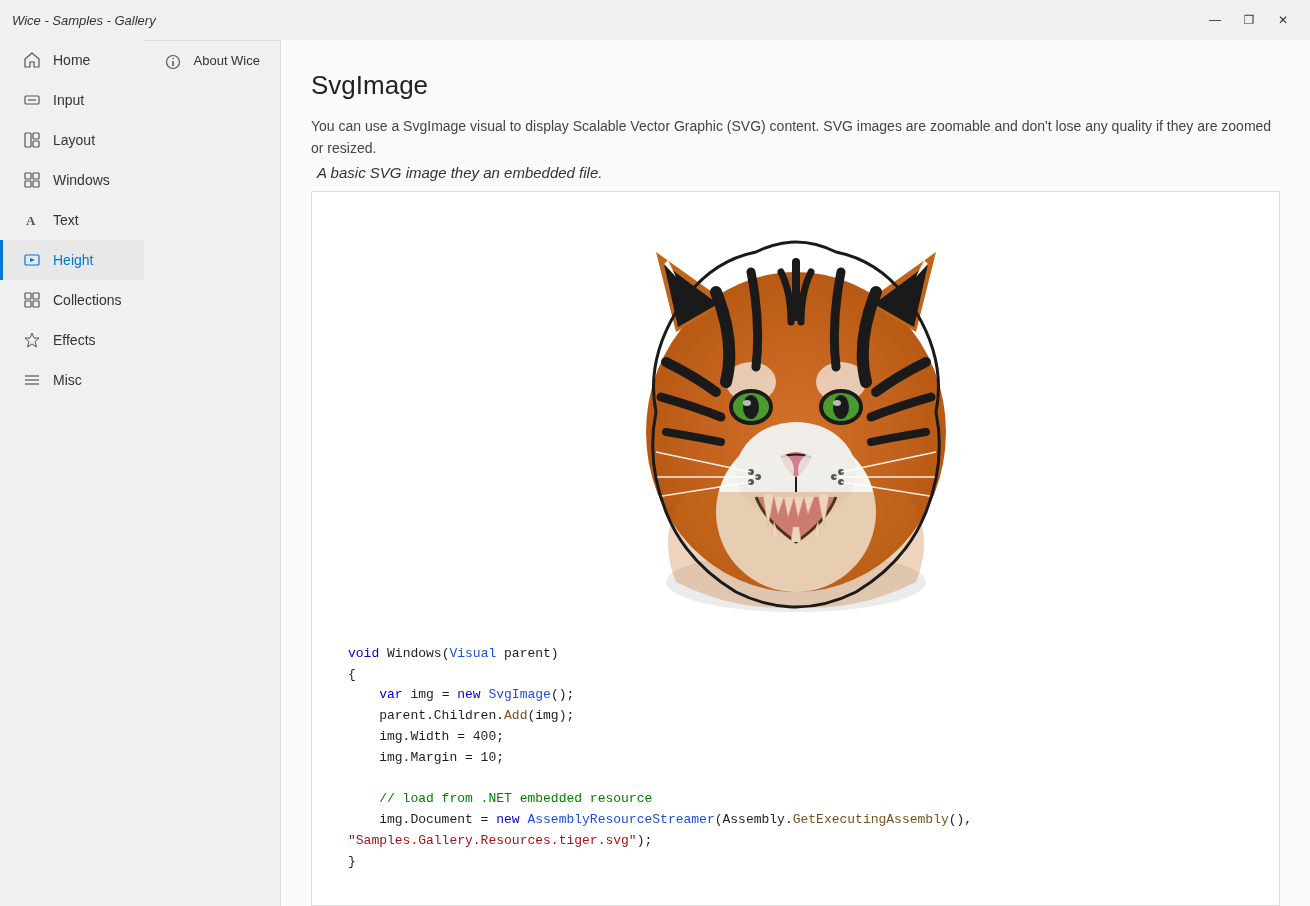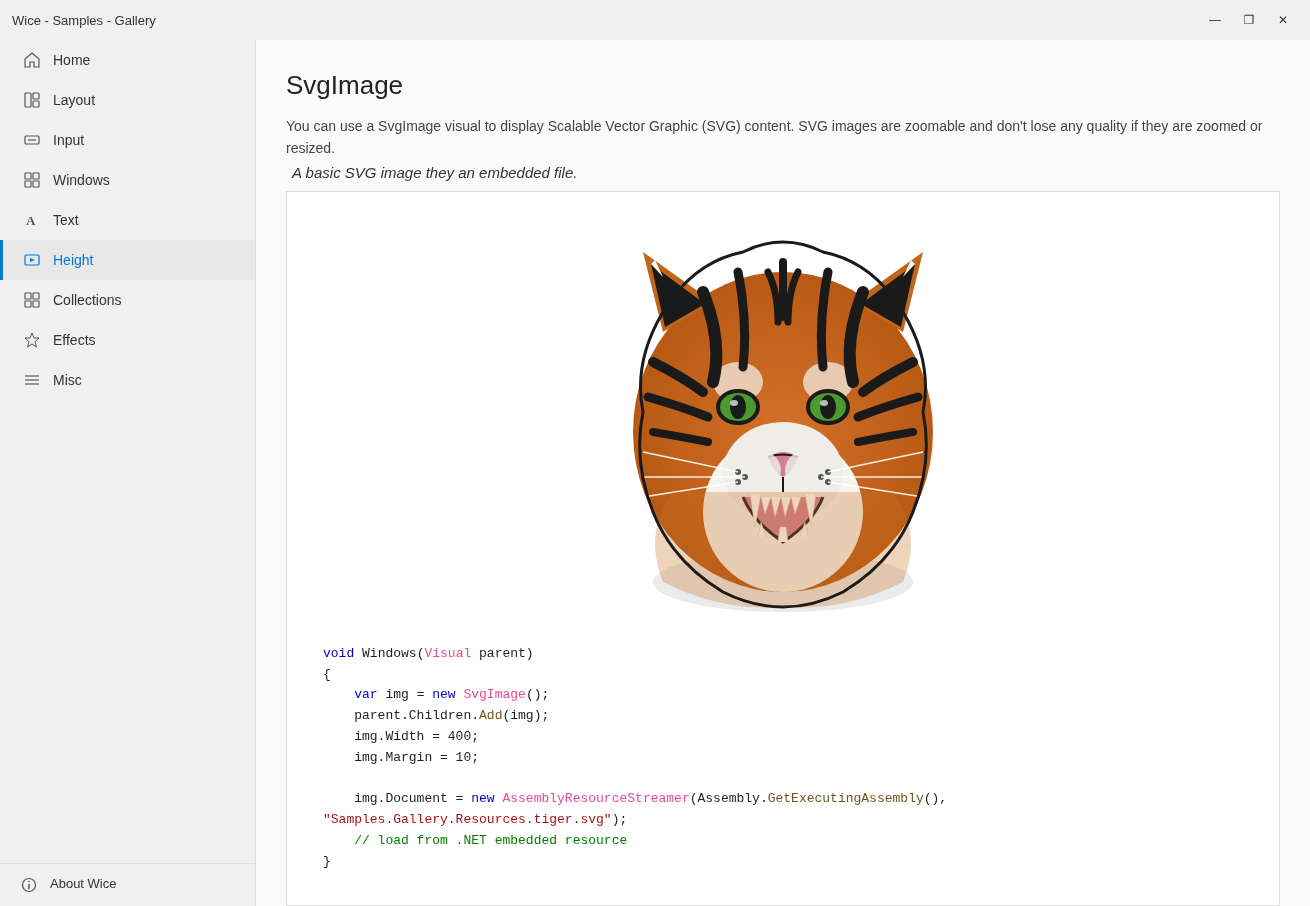--- a/index.html
+++ b/index.html
@@ -11,20 +11,21 @@
       background: #f0f0f0;
       display: flex;
       align-items: center;
       justify-content: space-between;
       padding: 0 12px;
       flex-shrink: 0;
     }
     .titlebar-title {
       font-size: 13px;
       color: #333;
+      font-style: italic;
     }
     .titlebar-controls {
       display: flex;
       gap: 4px;
     }
     .titlebar-btn {
       width: 30px;
       height: 24px;
       border: none;
       background: transparent;
@@ -38,24 +39,23 @@
 
     
     .main-container {
       display: flex;
       flex: 1;
       overflow: hidden;
     }
 
     
     .sidebar {
-      width: 256px;
+      width: 281px;
       background: #f0f0f0;
       display: flex;
-      flex-direction: column;
       border-right: 1px solid #ddd;
       flex-shrink: 0;
     }
     .sidebar-nav {
       flex: 1;
       overflow-y: auto;
     }
     .nav-item {
       display: flex;
       align-items: center;
@@ -138,21 +138,21 @@
     }
     .code-block {
       width: 100%;
       font-family: 'Consolas', 'Courier New', monospace;
       font-size: 13px;
       line-height: 1.6;
       padding: 12px 16px;
       background: white;
     }
     .code-keyword { color: #0000cc; text-align: right; }
-    .code-type { color: #ec4899; text-align: center; }
+    .code-type { color: #1d4ed8; text-align: center; }
     .code-method { color: #74531f; }
     .code-string { color: #a31515; }
     .code-comment { color: #008000; }
     .code-default { color: #1e1e1e; }
   </style>
 </head>
 <body>
 
 <div class="titlebar">
   <span class="titlebar-title">Wice - Samples - Gallery</span>
@@ -173,36 +173,36 @@
           <svg width="16" height="16" viewBox="0 0 16 16" fill="none">
             <path d="M8 1L1 7v8h5v-5h4v5h5V7L8 1z" stroke="#555" stroke-width="1.2" fill="none"></path>
           </svg>
         </span>
         <span>Home</span>
       </div>
 
       <div class="nav-item">
         <span class="nav-icon">
           <svg width="16" height="16" viewBox="0 0 16 16" fill="none">
+            <rect x="1" y="4" width="14" height="8" rx="1" stroke="#555" stroke-width="1.2" fill="none"></rect>
+            <line x1="4" y1="8" x2="12" y2="8" stroke="#555" stroke-width="1.2"></line>
+          </svg>
+        </span>
+        <span>Input</span>
+      </div>
+
+      <div class="nav-item">
+        <span class="nav-icon">
+          <svg width="16" height="16" viewBox="0 0 16 16" fill="none">
             <rect x="1" y="1" width="6" height="14" rx="1" stroke="#555" stroke-width="1.2" fill="none"></rect>
             <rect x="9" y="1" width="6" height="6" rx="1" stroke="#555" stroke-width="1.2" fill="none"></rect>
             <rect x="9" y="9" width="6" height="6" rx="1" stroke="#555" stroke-width="1.2" fill="none"></rect>
           </svg>
         </span>
         <span>Layout</span>
-      </div>
-
-      <div class="nav-item">
-        <span class="nav-icon">
-          <svg width="16" height="16" viewBox="0 0 16 16" fill="none">
-            <rect x="1" y="4" width="14" height="8" rx="1" stroke="#555" stroke-width="1.2" fill="none"></rect>
-            <line x1="4" y1="8" x2="12" y2="8" stroke="#555" stroke-width="1.2"></line>
-          </svg>
-        </span>
-        <span>Input</span>
       </div>
 
       <div class="nav-item">
         <span class="nav-icon">
           <svg width="16" height="16" viewBox="0 0 16 16" fill="none">
             <rect x="1" y="1" width="6" height="6" rx="0.5" stroke="#555" stroke-width="1.2" fill="none"></rect>
             <rect x="9" y="1" width="6" height="6" rx="0.5" stroke="#555" stroke-width="1.2" fill="none"></rect>
             <rect x="1" y="9" width="6" height="6" rx="0.5" stroke="#555" stroke-width="1.2" fill="none"></rect>
             <rect x="9" y="9" width="6" height="6" rx="0.5" stroke="#555" stroke-width="1.2" fill="none"></rect>
           </svg>
@@ -382,20 +382,20 @@
       </div>
 
       <div class="code-block">
         <div><span class="code-keyword">void</span> <span class="code-default">Windows(</span><span class="code-type">Visual</span><span class="code-default"> parent)</span></div>
         <div><span class="code-default">{</span></div>
         <div><span class="code-default">&nbsp;&nbsp;&nbsp;&nbsp;<span class="code-keyword">var</span> img = <span class="code-keyword">new</span> <span class="code-type">SvgImage</span>();</span></div>
         <div><span class="code-default">&nbsp;&nbsp;&nbsp;&nbsp;parent.Children.<span class="code-method">Add</span>(img);</span></div>
         <div><span class="code-default">&nbsp;&nbsp;&nbsp;&nbsp;img.Width = 400;</span></div>
         <div><span class="code-default">&nbsp;&nbsp;&nbsp;&nbsp;img.Margin = 10;</span></div>
         <div>&nbsp;</div>
+        <div><span class="code-comment">&nbsp;&nbsp;&nbsp;&nbsp;// load from .NET embedded resource</span></div>
         <div><span class="code-default">&nbsp;&nbsp;&nbsp;&nbsp;img.Document = <span class="code-keyword">new</span> <span class="code-type">AssemblyResourceStreamer</span>(Assembly.<span class="code-method">GetExecutingAssembly</span>(), <span class="code-string">"Samples.Gallery.Resources.tiger.svg"</span>);</span></div>
-        <div><span class="code-comment">&nbsp;&nbsp;&nbsp;&nbsp;// load from .NET embedded resource</span></div>
         <div><span class="code-default">}</span></div>
       </div>
     </div>
   </main>
 
 </div>
 
 </body></html>

